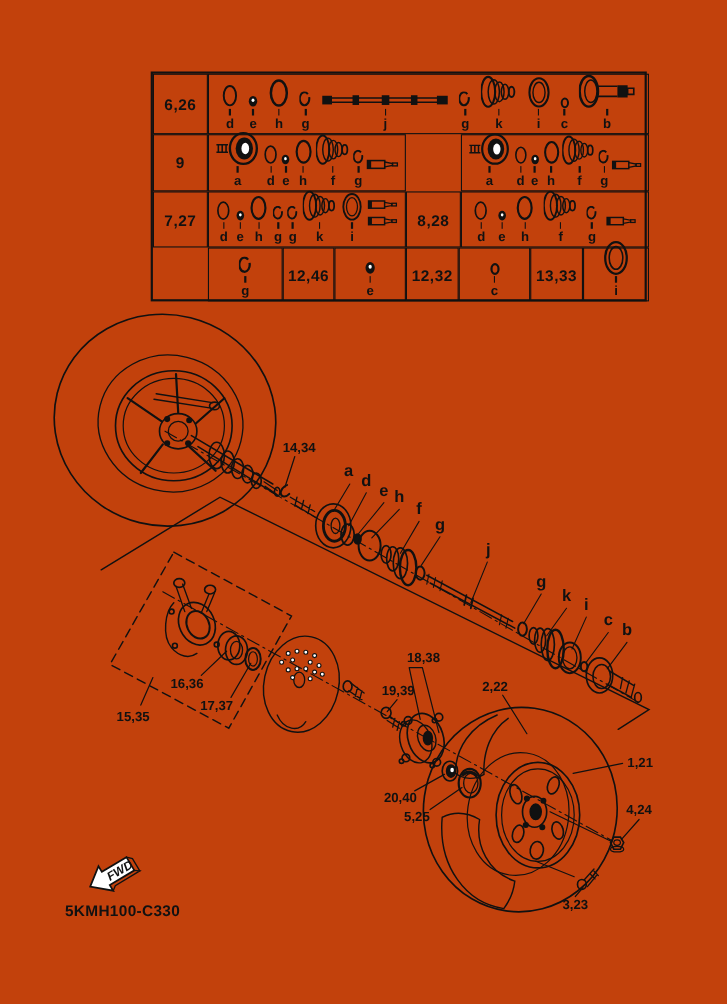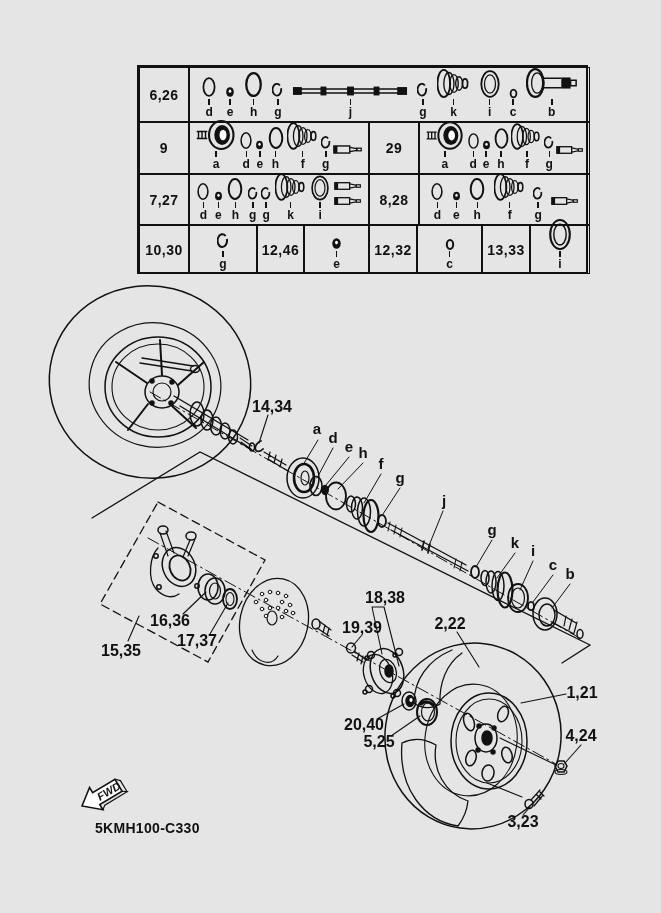--- a/index.html
+++ b/index.html
@@ -1,31 +1,31 @@
 <!DOCTYPE html>
 <html><head>
 <meta charset="utf-8">
 <style>
   html,body{margin:0;padding:0;background:#fff;}
-  .page{position:relative;width:661px;height:913px;background:#e5e5e5;overflow:hidden;
+  .page{position:relative;width:661px;height:913px;background:#c2410c;overflow:hidden;
         font-family:"Liberation Sans", sans-serif;color:#111;}
   
   .ptable{position:absolute;left:137px;top:65px;width:451px;height:209px;border:2px solid #111;box-sizing:border-box;}
   .cell{position:absolute;border:1px solid #111;box-sizing:border-box;display:flex;align-items:center;justify-content:center;}
   .refcell{font-size:14px;font-weight:bold;letter-spacing:.5px;}
   .partcell{display:flex;align-items:flex-end;justify-content:space-evenly;padding:2px 3px 3px 3px;}
   .pitem{display:flex;flex-direction:column;align-items:center;justify-content:flex-end;}
   .stem{width:1.5px;height:6px;background:#111;}
   .plet{font-size:12px;font-weight:bold;line-height:12px;margin-top:1px;}
   .tubes2{display:flex;flex-direction:column;gap:3px;align-items:center;padding-bottom:14px;}
   svg.g{display:block;}
   
-  .callout{position:absolute;transform:translate(-50%,-50%);font-size:16px;font-weight:bold;white-space:nowrap;}
+  .callout{position:absolute;transform:translate(-50%,-50%);font-size:12px;font-weight:bold;white-space:nowrap;}
   .lt{position:absolute;transform:translate(-50%,-50%);font-size:15px;font-weight:bold;}
-  .code{position:absolute;left:59px;top:820px;font-size:14px;font-weight:bold;letter-spacing:.3px;margin-left:36px;}
+  .code{position:absolute;left:59px;top:820px;font-size:14px;font-weight:bold;letter-spacing:.3px;}
   .diag{position:absolute;left:0;top:0;}
 </style>
 </head>
 <body>
 
 <div class="page">
 
   <svg width="0" height="0" style="position:absolute">
     <defs>
       <symbol id="s-ring" viewBox="0 0 20 28">
@@ -205,23 +205,20 @@
           </svg>
           <div class="stem"></div>
           <div class="plet">g</div>
         </div>
       <div class="pitem" style="padding-bottom:14px;">
           <svg class="g" width="30" height="13">
             <use href="#s-tube"></use>
           </svg>
         </div>
     </div>
-    <div class="cell refcell" style="left:230px;top:55px;width:50px;height:52px;">
-        <span>29</span>
-      </div>
     <div class="cell partcell" style="left:280px;top:55px;width:171px;height:52px;">
       <div class="pitem">
           <svg class="g" width="40" height="31">
             <use href="#s-joint-l"></use>
           </svg>
           <div class="stem"></div>
           <div class="plet">a</div>
         </div>
       <div class="pitem">
           <svg class="g" width="13" height="20">
@@ -366,23 +363,20 @@
           <div class="stem"></div>
           <div class="plet">g</div>
         </div>
       <div class="pitem" style="padding-bottom:14px;">
           <svg class="g" width="28" height="12">
             <use href="#s-tube"></use>
           </svg>
         </div>
     </div>
 
-    <div class="cell refcell" style="left:0;top:158px;width:50px;height:49px;">
-        <span>10,30</span>
-      </div>
     <div class="cell partcell" style="left:50px;top:158px;width:68px;height:49px;justify-content:center;">
       <div class="pitem">
           <svg class="g" width="12" height="18">
             <use href="#s-clip"></use>
           </svg>
           <div class="stem"></div>
           <div class="plet">g</div>
         </div>
     </div>
     <div class="cell refcell" style="left:118px;top:158px;width:47px;height:49px;">

